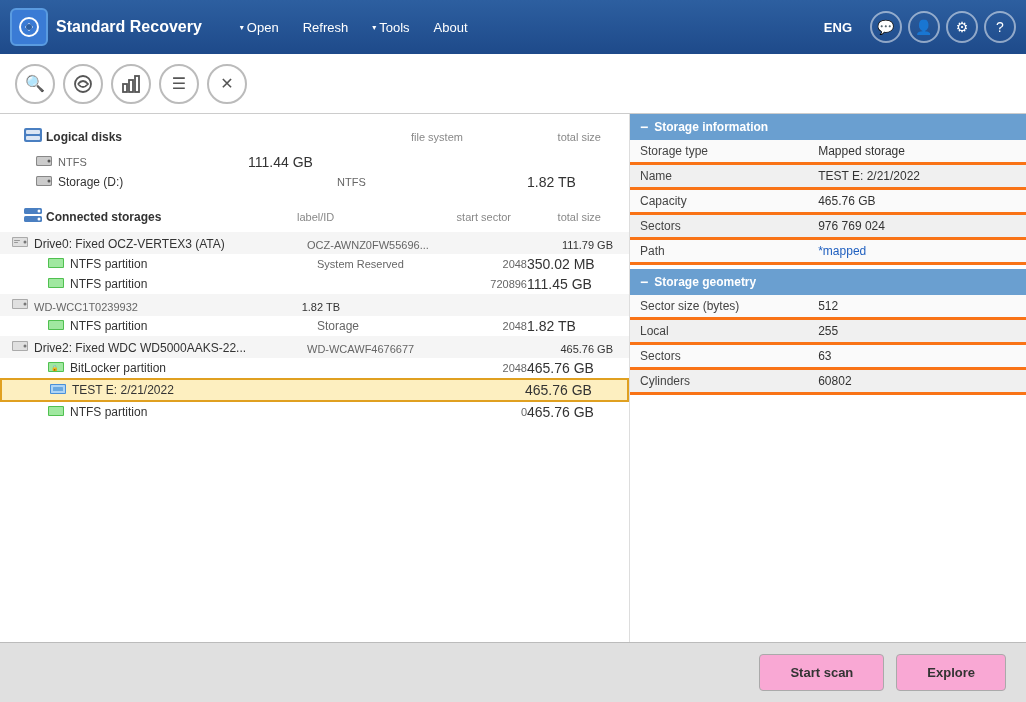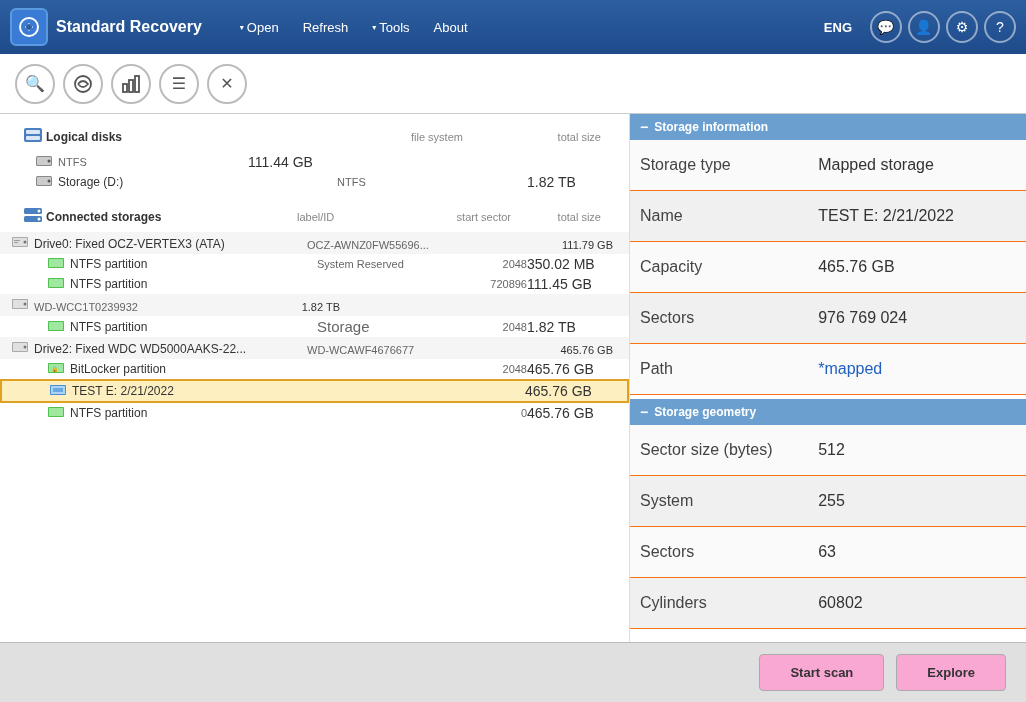--- a/index.html
+++ b/index.html
@@ -117,22 +117,22 @@
       font-weight: 600;
       padding: 5px 10px;
       display: flex; align-items: center; gap: 6px;
     }
     .info-minus { font-size: 14px; font-weight: bold; }
 
     .info-table { width: 100%; border-collapse: collapse; }
     .info-table tr:nth-child(even) { background: #f0f0f0; }
     .info-table tr:nth-child(odd) { background: #fafafa; }
     .info-table td {
-      padding: 16px 10px; font-size: 16px; color: #333;
-      border-bottom: 1px solid #f97316;
+      padding: 4px 10px; font-size: 12px; color: #333;
+      border-bottom: 3px solid #f97316;
     }
     .info-table td:first-child { color: #444; width: 45%; }
     .info-table td:last-child { color: #333; }
     .mapped-link { color: #2060c0; text-decoration: none; }
 
     
     .footer {
       height: 60px;
       background: #e0e0e0;
       border-top: 1px solid #bbb;
@@ -334,21 +334,21 @@
       <span class="drive-size">1.82 TB</span>
     </div>
     <div class="disk-item disk-item-indent2">
       <span class="item-icon">
         <svg width="16" height="12" viewBox="0 0 16 12" fill="none">
           <rect x="0" y="1" width="16" height="10" rx="1" fill="#50c050"></rect>
           <rect x="1" y="2" width="14" height="8" rx="0.5" fill="#a0e8a0"></rect>
         </svg>
       </span>
       <span class="item-name">NTFS partition</span>
-      <span style="width:130px; color:#666; font-size:15px">Storage</span>
+      <span style="width:130px; color:#666; font-size:12px">Storage</span>
       <span style="width:80px; color:#666; font-size:11px; text-align:right">2048</span>
       <span class="item-size">1.82 TB</span>
     </div>
 
     <div class="drive-header">
       <span class="drive-icon">
         <svg width="16" height="12" viewBox="0 0 16 12" fill="none">
           <rect x="0" y="1" width="16" height="10" rx="1" fill="#aaa"></rect>
           <rect x="1" y="2" width="14" height="8" rx="0.5" fill="#e0e0e0"></rect>
           <circle cx="13" cy="6" r="1.5" fill="#777"></circle>
@@ -438,21 +438,21 @@
       <span class="info-minus">−</span>
       <span>Storage geometry</span>
     </div>
     <table class="info-table">
       <tbody>
         <tr>
           <td>Sector size (bytes)</td>
           <td>512</td>
         </tr>
         <tr>
-          <td>System</td>
+          <td>Local</td>
           <td>255</td>
         </tr>
         <tr>
           <td>Sectors</td>
           <td>63</td>
         </tr>
         <tr>
           <td>Cylinders</td>
           <td>60802</td>
         </tr>

